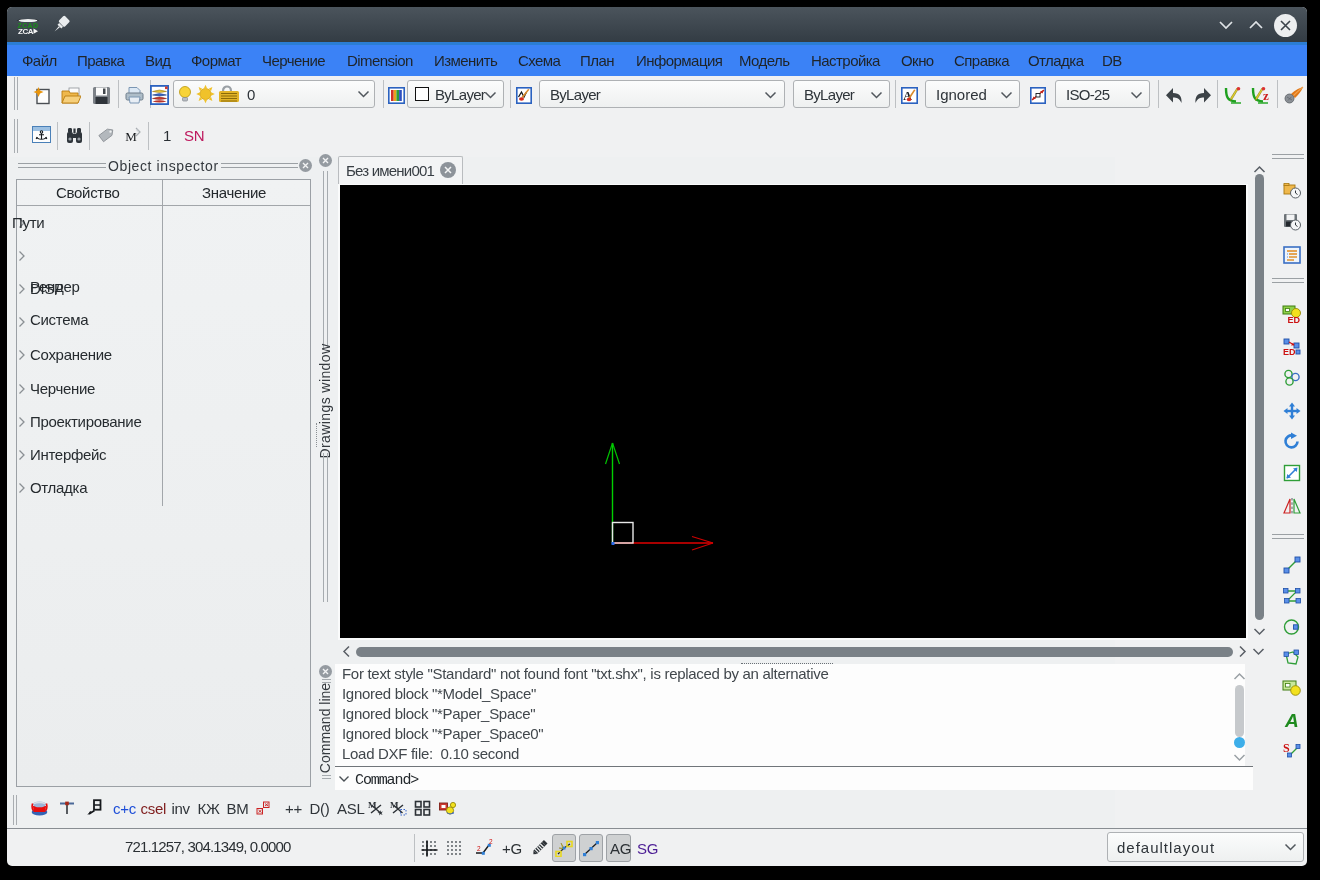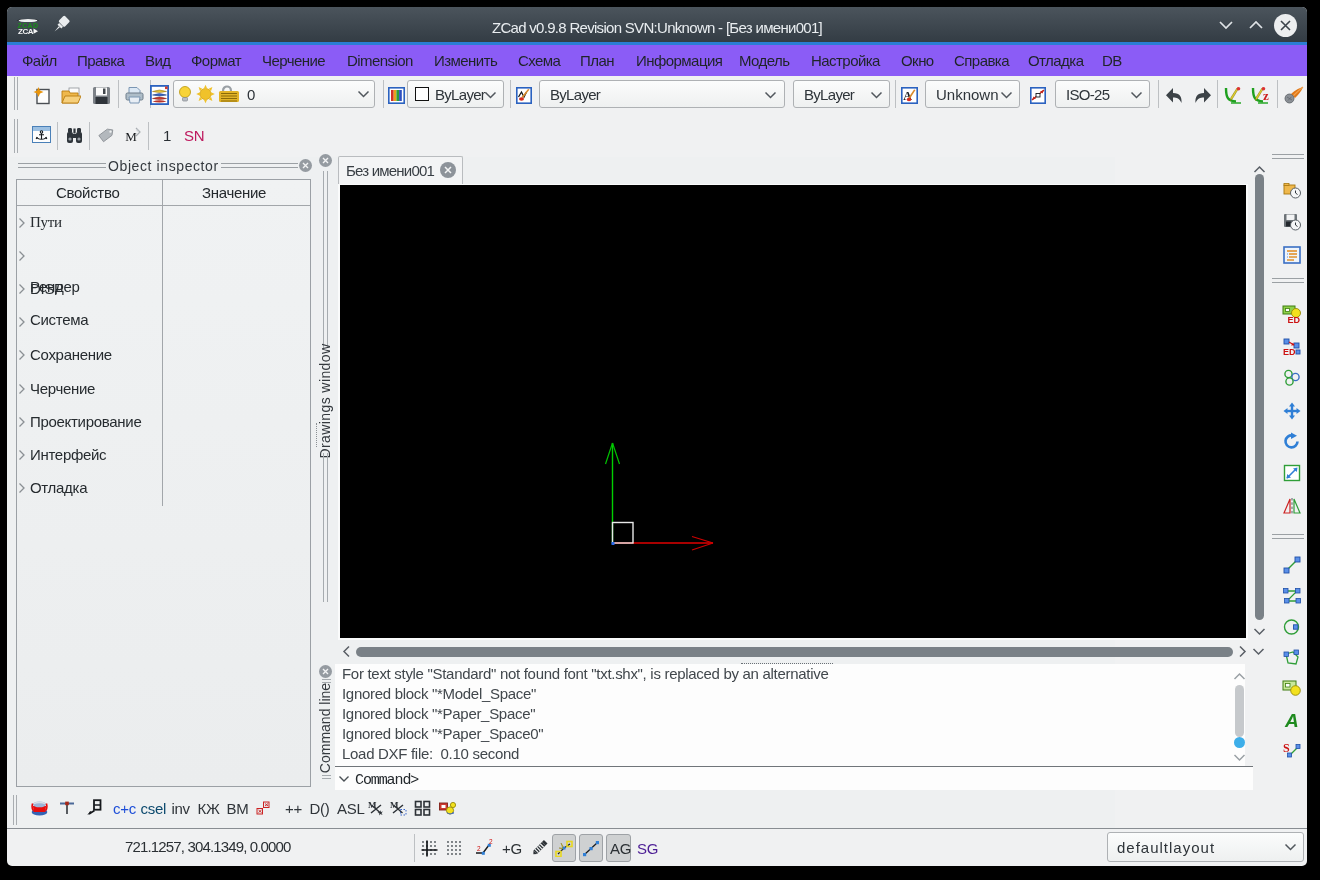--- a/index.html
+++ b/index.html
@@ -27,35 +27,34 @@
       <ellipse cx="12" cy="2.6" rx="9.5" ry="1.5" fill="#eff1f2"></ellipse>
       <text x="12" y="9.5" font-size="7" font-weight="bold" fill="#1b8f1b" text-anchor="middle" font-family="Liberation Sans" letter-spacing="0.4">ZCAD</text>
       <text x="9.5" y="16" font-size="8" font-weight="bold" fill="#f4f5f6" text-anchor="middle" font-family="Liberation Sans" letter-spacing="-0.5">ZCA</text>
       <path d="M17.5 10.5 L22 13.2 L17.5 15.8 Z" fill="#f4f5f6"></path>
     </svg>
     <svg class="abs" style="left:45px;top:8px;" width="19" height="19" viewBox="0 0 19 19">
       <rect x="8" y="2" width="8.5" height="8.5" rx="1.5" fill="#e9ecee" transform="rotate(45 12.2 6.2)"></rect>
       <path d="M7.2 8 L5.5 9.7 L9.3 13.5 L11 11.8" fill="#e9ecee"></path>
       <path d="M6.8 11.2 L2.5 16.5 L7.8 12.2 Z" fill="#e9ecee"></path>
     </svg>
-    <div class="t" id="title" style="top:13px;left:0;width:1300px;text-align:center;color:#e9edf0;font-size:15px;letter-spacing:-0.7px;">ZCad v0.9.8 Revision SVN:Unknown - [Без имени001]</div>
     <svg class="abs" style="left:1211px;top:13px;" width="16" height="10" viewBox="0 0 16 10">
         <polyline points="2,2 8,8 14,2" fill="none" stroke="#dfe3e6" stroke-width="1.7"></polyline>
       </svg>
     <svg class="abs" style="left:1241px;top:13px;" width="16" height="10" viewBox="0 0 16 10">
         <polyline points="2,8 8,2 14,8" fill="none" stroke="#dfe3e6" stroke-width="1.7"></polyline>
       </svg>
     <div class="abs" style="left:1267px;top:7px;width:23px;height:23px;border-radius:50%;background:#eceeef;"></div>
     <svg class="abs" style="left:1267px;top:7px;" width="23" height="23" viewBox="0 0 23 23">
         <path d="M7 7 L16 16 M16 7 L7 16" stroke="#3c444c" stroke-width="1.6"></path>
       </svg>
   </div>
   <div class="abs" id="bluebar" style="left:0;top:35px;width:1300px;height:2.5px;background:#2b7dd4;"></div>
 
-  <div class="abs" id="menubar" style="left:0;top:38px;width:1300px;height:31px;background:#8b5cf6;">
+  <div class="abs" id="menubar" style="left:0;top:38px;width:1300px;height:31px;background:#3b82f6;">
     <div class="t mi" style="left:15px;">Файл</div>
     <div class="t mi" style="left:70px;">Правка</div>
     <div class="t mi" style="left:138px;">Вид</div>
     <div class="t mi" style="left:184px;">Формат</div>
     <div class="t mi" style="left:255px;">Черчение</div>
     <div class="t mi" style="left:340px;">Dimension</div>
     <div class="t mi" style="left:427px;">Изменить</div>
     <div class="t mi" style="left:511px;">Схема</div>
     <div class="t mi" style="left:573px;">План</div>
     <div class="t mi" style="left:629px;">Информация</div>
@@ -181,21 +180,21 @@
     <div class="sep" style="left:888px;top:4px;height:28px;"></div>
 
     <svg class="abs" style="left:894px;top:11px;" width="17" height="17" viewBox="0 0 17 17">
       <rect x="0.8" y="0.8" width="15.4" height="15.4" fill="#fff" stroke="#2b62c0" stroke-width="1.6"></rect>
       <text x="6.5" y="13" font-size="12" font-weight="bold" fill="#16191d" text-anchor="middle" font-family="Liberation Serif">A</text>
       <path d="M14.5 3 L9 11.5 L7.5 10.5 L13 2.5 Z" fill="#d98a2b"></path>
       <ellipse cx="8" cy="12.5" rx="2.3" ry="1.7" fill="#d82c1e"></ellipse>
     </svg>
 
     <div class="combo" style="left:918px;top:4px;width:95px;"></div>
-    <div class="ct" style="left:929px;top:11px;letter-spacing:0;">Unknown</div>
+    <div class="ct" style="left:929px;top:11px;letter-spacing:0;">Ignored</div>
     <svg class="abs" style="left:993px;top:15px;" width="13" height="9" viewBox="0 0 13 9">
         <polyline points="1.5,1.5 6.5,6.5 11.5,1.5" fill="none" stroke="#51575d" stroke-width="1.5"></polyline>
       </svg>
 
     <svg class="abs" style="left:1023px;top:11px;" width="16" height="17" viewBox="0 0 16 17">
       <rect x="0.8" y="0.8" width="14.4" height="15.4" fill="#fff" stroke="#2b62c0" stroke-width="1.6"></rect>
       <path d="M2 13 L14 3" stroke="#c22318" stroke-width="1.2"></path>
       <path d="M2 13 L6 11.5 L3.5 9.5 Z M14 3 L10 4.5 L12.5 6.5 Z" fill="#c22318"></path>
       <rect x="6" y="6.5" width="4" height="3.5" fill="#fff" stroke="#16191d" stroke-width="0.9"></rect>
     </svg>
@@ -298,21 +297,21 @@
 
     <div class="abs" style="left:9px;top:22px;width:295px;height:608px;border:1px solid #9ba0a5;background:linear-gradient(#f0f2f3,#ebedee);"></div>
     <div class="t" style="left:49px;top:28px;color:#24292d;">Свойство</div>
     <div class="t" style="left:195px;top:28px;color:#24292d;">Значение</div>
     <div class="hl" style="left:10px;top:48px;width:293px;background:#a2a6aa;"></div>
     <div class="vl" style="left:155px;top:23px;height:326px;background:#a2a6aa;"></div>
     <div id="tree">
       <svg class="abs" style="left:11px;top:60px;" width="8" height="12" viewBox="0 0 8 12">
           <polyline points="1.5,1.5 6,6 1.5,10.5" fill="none" stroke="#8b9094" stroke-width="1.3"></polyline>
         </svg>
-      <div class="t" style="left:23px;top:58px;font-family:Liberation Serif, serif;">Пути</div>
+      <div class="t" style="left:5px;top:58px;">Пути</div>
       <svg class="abs" style="left:11px;top:93px;" width="8" height="12" viewBox="0 0 8 12">
           <polyline points="1.5,1.5 6,6 1.5,10.5" fill="none" stroke="#8b9094" stroke-width="1.3"></polyline>
         </svg>
       <div class="t" style="left:23px;top:83px;margin-top:39px;">Рендер</div>
       <svg class="abs" style="left:11px;top:126px;" width="8" height="12" viewBox="0 0 8 12">
           <polyline points="1.5,1.5 6,6 1.5,10.5" fill="none" stroke="#8b9094" stroke-width="1.3"></polyline>
         </svg>
       <div class="t" style="left:23px;top:124px;">DISP</div>
       <svg class="abs" style="left:11px;top:159px;" width="8" height="12" viewBox="0 0 8 12">
           <polyline points="1.5,1.5 6,6 1.5,10.5" fill="none" stroke="#8b9094" stroke-width="1.3"></polyline>
@@ -566,21 +565,21 @@
       <rect x="6.2" y="1.6" width="3.6" height="3.6" fill="#a82818"></rect>
     </svg>
 
     <svg class="abs" style="left:78px;top:9px;" width="17" height="17" viewBox="0 0 17 17">
       <rect x="9" y="1.2" width="6.5" height="9.5" fill="none" stroke="#16191d" stroke-width="1.8"></rect>
       <path d="M9.2 6 L15.3 6" stroke="#16191d" stroke-width="1.4"></path>
       <path d="M9.5 11.5 L4 15" stroke="#16191d" stroke-width="1.6"></path>
       <path d="M2.2 16.2 L7 13.2 L5.2 12 Z" fill="#16191d"></path>
     </svg>
     <div class="t" style="left:106px;top:10.5px;color:#1d4ed8;">c+c</div>
-    <div class="t" style="left:133.5px;top:10.5px;color:#0c4a6e;">csel</div>
+    <div class="t" style="left:133.5px;top:10.5px;color:#7f1d1d;">csel</div>
     <div class="t" style="left:164.5px;top:10.5px;color:#2f3439;">inv</div>
     <div class="t" style="left:190.5px;top:10.5px;color:#2f3439;">КЖ</div>
     <div class="t" style="left:219.5px;top:10.5px;color:#2f3439;">ВМ</div>
     <svg class="abs" style="left:249px;top:11px;" width="14" height="14" viewBox="0 0 14 14">
       <rect x="7.5" y="1" width="5.5" height="5.5" fill="#e8e9ea" stroke="#cc2222" stroke-width="1"></rect>
       <path d="M9 2.5 L12 5 M12 2.5 L9 5" stroke="#cc2222" stroke-width="0.9"></path>
       <rect x="1" y="7.5" width="5.5" height="5.5" fill="#e8e9ea" stroke="#cc2222" stroke-width="1"></rect>
       <path d="M2.5 9 L5.5 11.5 M5.5 9 L2.5 11.5" stroke="#cc2222" stroke-width="0.9"></path>
     </svg>
     <div class="t" style="left:278px;top:10.5px;color:#2f3439;">++</div>

